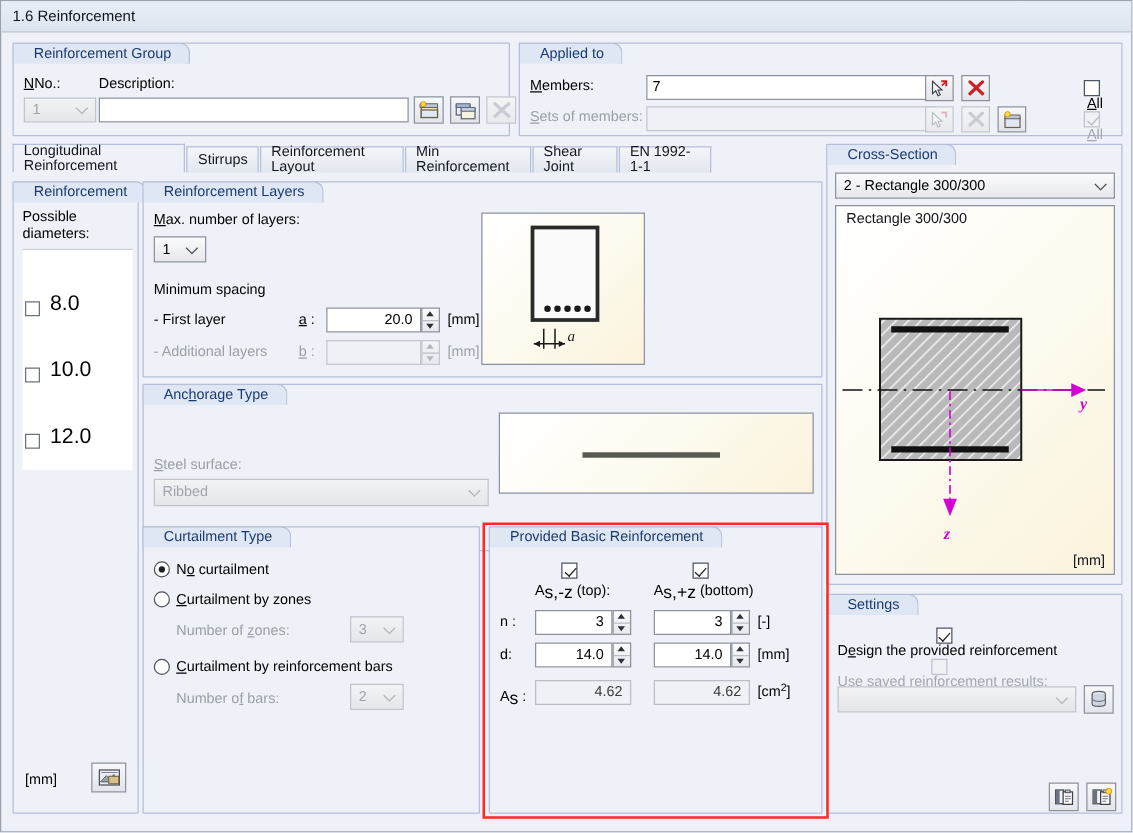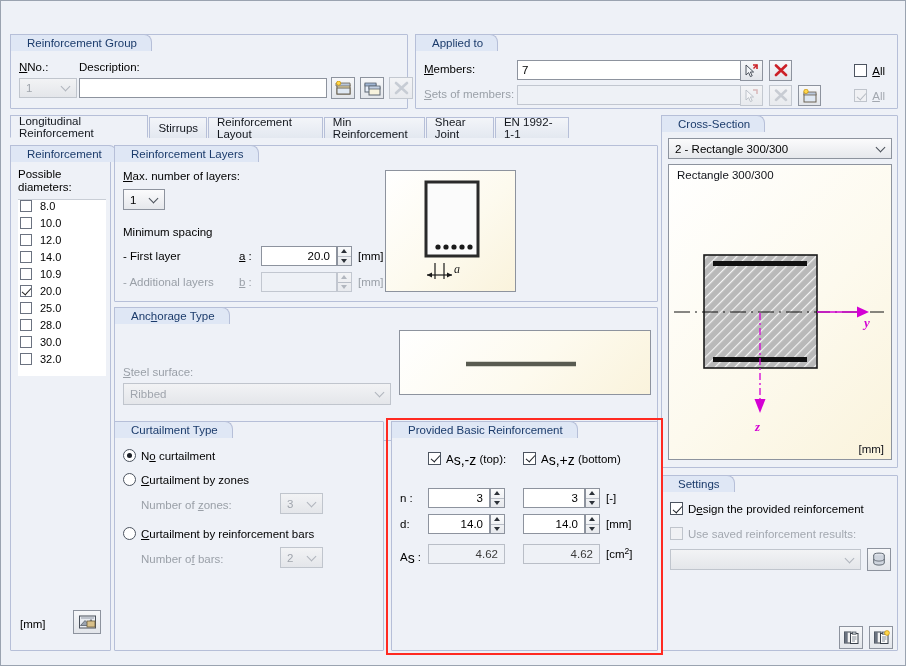--- a/index.html
+++ b/index.html
@@ -105,21 +105,21 @@
     position: absolute; left: 50%; top: 50%;
     width: 0; height: 0; margin-left: -3.5px; margin-top: -2px;
     border-left: 3.5px solid transparent; border-right: 3.5px solid transparent;
   }
   .spin .up .tri { border-bottom: 4px solid #2c3138; }
   .spin .dn .tri { border-top: 4px solid #2c3138; }
   .spin.dis .up .tri { border-bottom-color: #b2b7bf; }
   .spin.dis .dn .tri { border-top-color: #b2b7bf; }
 
   
-  .cb { position: absolute; display: flex; align-items: center; white-space: nowrap; font-size: 11.5px; }
+  .cb { position: absolute; display: flex; align-items: center; white-space: nowrap; font-size: 11.5px; flex-direction: column; }
   .cb .box {
     width: 13px; height: 13px; flex: 0 0 13px;
     background: #fff; border: 1px solid #4c5460;
     position: relative; margin-right: 5px;
   }
   .cb.dis .box { background: #f0f1f4; border-color: #bfc4cc; }
   .cb.dis { color: #a3a8b0; }
   .cb .box.checked::after {
     content: ""; position: absolute; left: 3.5px; top: 0.5px;
     width: 4px; height: 8px;
@@ -148,21 +148,21 @@
     display: flex; align-items: center; justify-content: center;
   }
   .btn.dis { background: linear-gradient(to bottom,#f3f4f6,#e8eaee); border-color: #c3c8d0; }
 
   
   .listbox {
     position: absolute; background: #fff;
     border-top: 1px solid #c9ced6;
     overflow: hidden;
   }
-  .litem { display: flex; align-items: flex-start; height: 17px; padding-left: 2px; font-size: 11px; }
+  .litem { display: flex; align-items: flex-end; height: 17px; padding-left: 2px; font-size: 17px; margin-top: 36px; }
   .litem .box {
     width: 12px; height: 12px; flex: 0 0 12px; margin-right: 8px;
     background: #fff; border: 1px solid #6b7280; position: relative;
   }
   .litem .box.checked::after {
     content: ""; position: absolute; left: 3px; top: 0px;
     width: 4px; height: 8px;
     border-right: 1.6px solid #222; border-bottom: 1.6px solid #222;
     transform: rotate(42deg);
   }
@@ -202,20 +202,23 @@
   }
 
   sub { font-size: 14px; vertical-align: baseline; position: relative; top: 2px; }
   sup { font-size: 8.5px; vertical-align: baseline; position: relative; top: -4px; }
 </style>
 </head>
 <body>
 
 <div id="app">
 
+  <div class="titlebar">
+    <span>1.6 Reinforcement</span>
+  </div>
 
   <div class="group" style="left:9px; top:33px; width:398px; height:75px;">
     <div class="grp-head">
       <span>Reinforcement Group</span>
     </div>
 
     <div class="lbl" style="left:8px; top:26px;">
       <span class="u">N</span>No.:
     </div>
     <div class="combo dis" style="left:8px; top:43px; width:58px; height:20px;">

